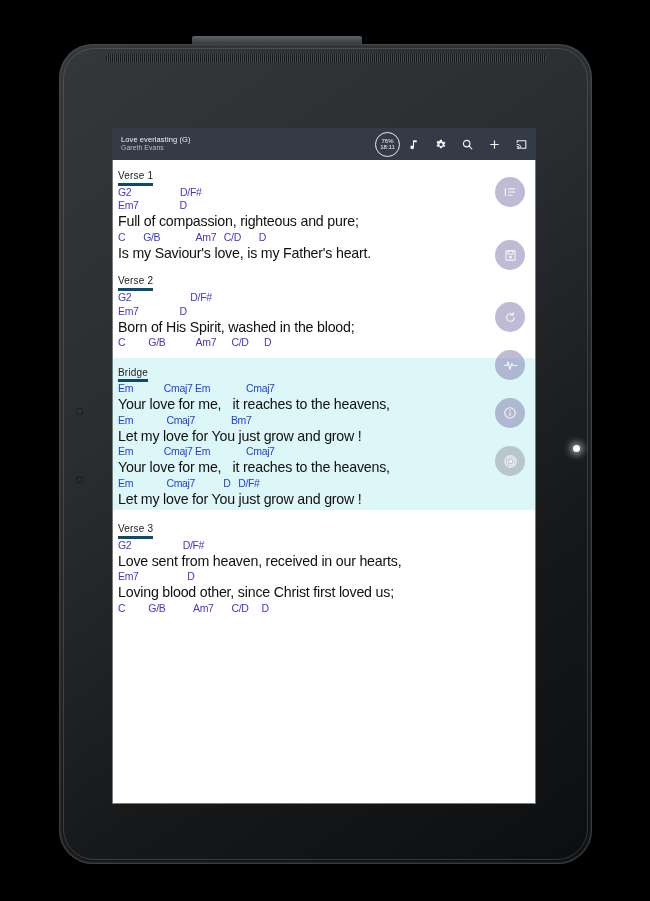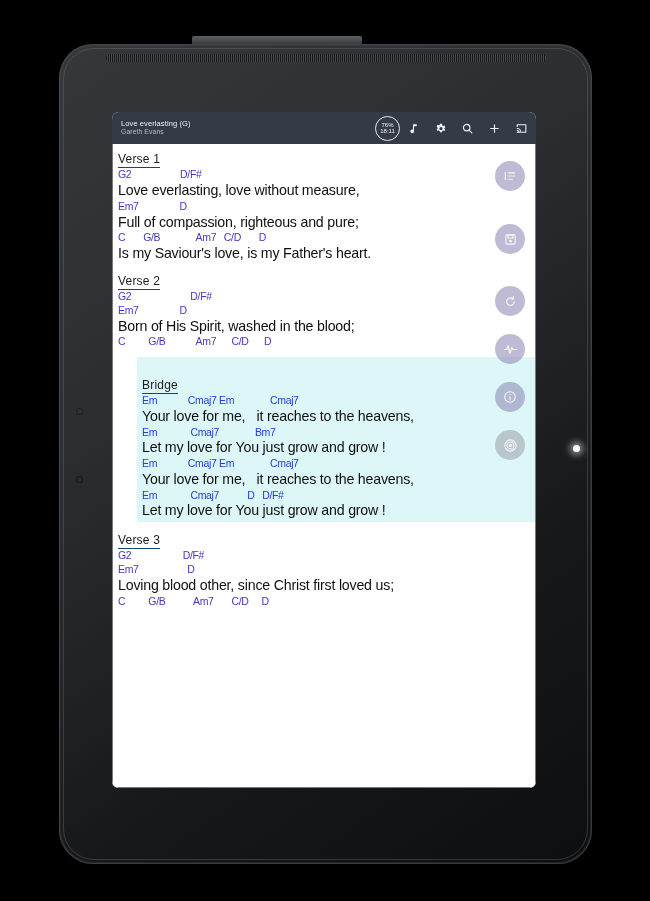--- a/index.html
+++ b/index.html
@@ -46,25 +46,24 @@
   #bezel-btn-1 { position:absolute; left:76px; top:408px; width:7px; height:7px;
     border-radius:50%; background:#303336; box-shadow: inset 0 0 2px #000; }
   #bezel-btn-2 { position:absolute; left:76px; top:476px; width:7px; height:7px;
     border-radius:50%; background:#2a2d30; box-shadow: inset 0 0 2px #000; }
   #bezel-led { position:absolute; left:573px; top:445px; width:7px; height:7px;
     border-radius:50%; background:#fff; box-shadow:0 0 7px 3px rgba(255,255,255,.55); }
 
   
   #screen {
     position: absolute;
-    left: 112px; top: 112px;
+    left: 112px; top: 128px;
     width: 424px; height: 676px;
     background: #fff;
     overflow: hidden;
-    border-radius: 7px;
   }
 
   
   #appbar {
     height: 32px;
     background: #353a47;
     display: flex; align-items: center;
     padding: 0 7px 0 9px;
     position: relative;
   }
@@ -93,24 +92,24 @@
     position: absolute;
     left: 0; top: 32px;
     width: 424px; height: 644px;
     background: #fff;
     border: 1px solid #7a7a7a;
     border-top: none;
     padding: 5px 0 0 0;
     overflow: hidden;
   }
   .section { padding: 0 4px 0 5px; }
-  .section.highlight { background: #ddf6f8; padding-top: 18px; padding-bottom: 2px; margin-left: 24px; }
+  .section.highlight { background: #ddf6f8; padding-top: 4px; padding-bottom: 2px; }
   .sec-label {
-    font-size: 12px; color:#1a1a1a;
-    border-bottom: 1px solid #0c4a6e;
+    font-size: 10px; color:#1a1a1a;
+    border-bottom: 3px solid #0c4a6e;
     display:inline-block; line-height:1.35;
     letter-spacing:.2px;
     margin-bottom: 0px;
   }
   .chords {
     font-family: Liberation Sans, sans-serif;
     font-size: 10.5px;
     white-space: pre;
     line-height: 1.32;
     letter-spacing: -0.35px;
@@ -198,21 +197,20 @@
         </svg>
       </div>
     </div>
   </div>
 
   <div id="sheet">
 
     <div class="section">
       <div class="sec-label">Verse 1</div>
       <div class="chords v">G2                   D/F#</div>
-      <div class="lyric">Love everlasting, love without measure,</div>
       <div class="chords v">Em7                D</div>
       <div class="lyric">Full of compassion, righteous and pure;</div>
       <div class="chords v">C       G/B              Am7   C/D       D</div>
       <div class="lyric">Is my Saviour's love, is my Father's heart.</div>
     </div>
     <div class="gap"></div>
 
     <div class="section">
       <div class="sec-label">Verse 2</div>
       <div class="chords v">G2                       D/F#</div>
@@ -231,20 +229,21 @@
       <div class="chords b">Em            Cmaj7 Em              Cmaj7</div>
       <div class="lyric">Your love for me,   it reaches to the heavens,</div>
       <div class="chords b">Em             Cmaj7           D   D/F#</div>
       <div class="lyric">Let my love for You just grow and grow !</div>
     </div>
     <div class="gap"></div>
 
     <div class="section">
       <div class="sec-label">Verse 3</div>
       <div class="chords v">G2                    D/F#</div>
+      <div class="lyric">Love sent from heaven, received in our hearts,</div>
       <div class="chords v">Em7                   D</div>
       <div class="lyric">Loving blood other, since Christ first loved us;</div>
       <div class="chords v">C         G/B           Am7       C/D     D</div>
     </div>
 
     <div class="fab" id="fab-0">
       <svg width="14" height="14" viewBox="0 0 24 24" fill="none" stroke="#ffffff" stroke-width="2" stroke-linecap="round">
         <line x1="4" y1="6" x2="4" y2="18"></line>
         <line x1="9" y1="6.5" x2="20" y2="6.5"></line>
         <line x1="9" y1="12" x2="20" y2="12"></line>

